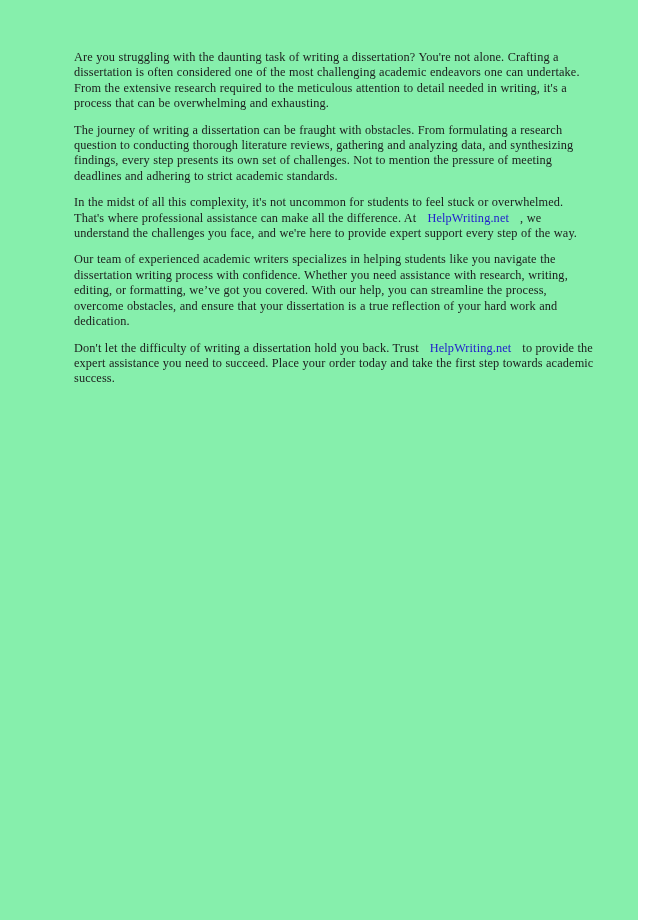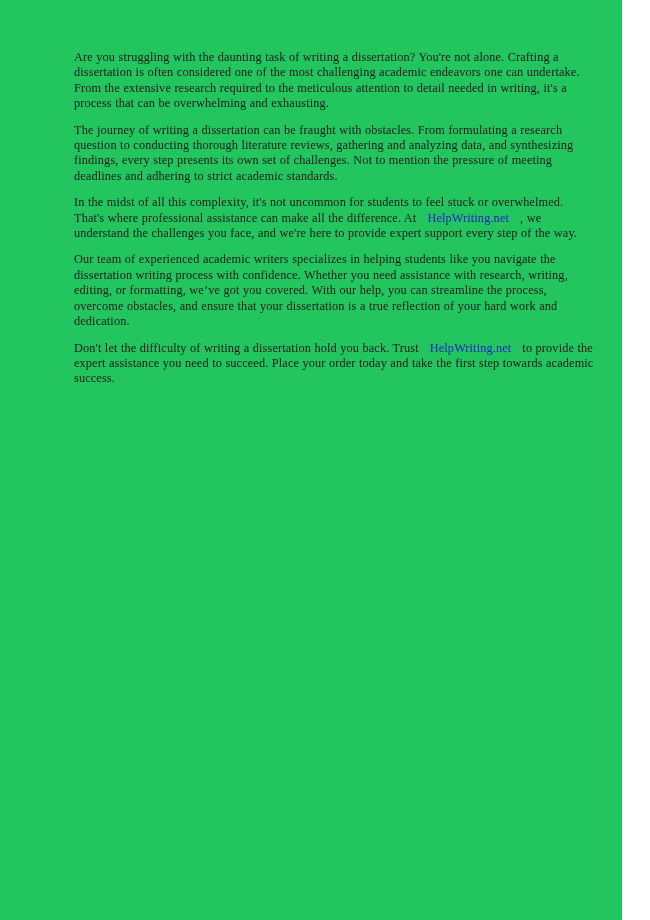--- a/index.html
+++ b/index.html
@@ -13,21 +13,22 @@
     position: relative;
     overflow: hidden;
     font-family: "Liberation Serif", "DejaVu Serif", serif;
   }
   .page {
     position: absolute;
     left: 0;
     top: 0;
     width: 622px;
     height: 920px;
-    background: #22c55e;
+    background: #86efac;
+    padding-left: 16px;
   }
   .doc-body {
     position: absolute;
     left: 74px;
     top: 50px;
     width: 521px;
   }
   p.para {
     margin: 0 0 11px 0;
     padding: 0;

